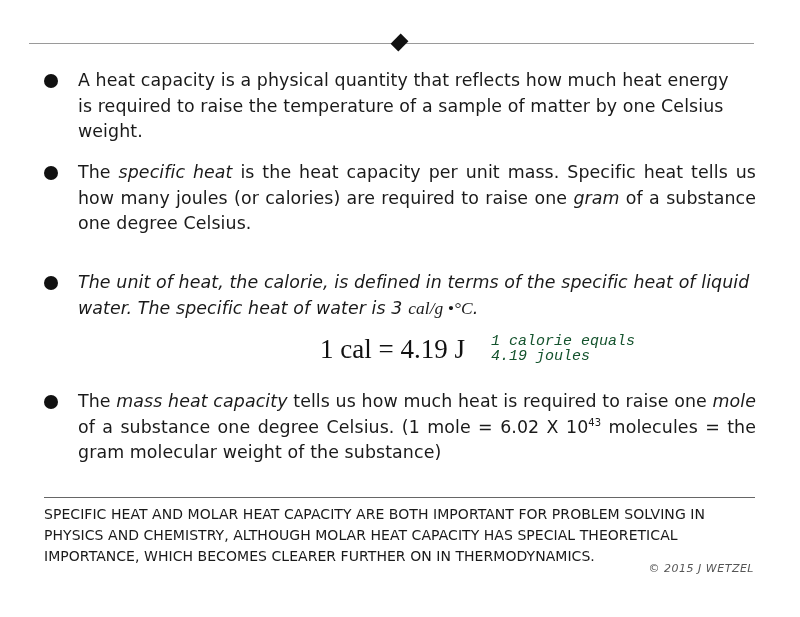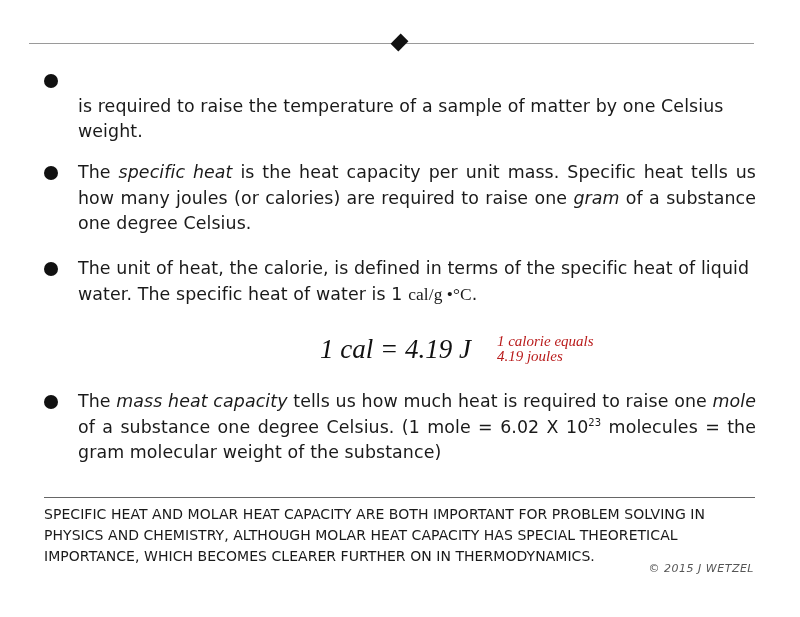--- a/index.html
+++ b/index.html
@@ -9,68 +9,68 @@
     .top-rule.right { left: 400px; width: 354px; }
     .top-rule.left { width: 370px; }
     .diamond { position: absolute; left: 394px; top: 37px; width: 11px; height: 11px; background: #111;
                transform: rotate(45deg) scaleY(1.3); transform-origin: center; }
     .bullet-item { position: absolute; left: 44px; width: 712px; }
     .bullet-dot { position: absolute; left: 0; width: 14px; height: 14px; border-radius: 50%; background: #111; }
     .bullet-text { margin-left: 34px; font-size: 17.4px; line-height: 25.5px; letter-spacing: 0.1px; }
     .bullet-text.justify { text-align: justify; text-align-last: left; }
     .serif { font-family: "Liberation Serif", "DejaVu Serif", serif; }
     .equation { position: absolute; left: 320px; top: 333px; display: flex; align-items: flex-start; }
-    .eq-main { font-family: "Liberation Serif", "DejaVu Serif", serif; font-size: 27px; line-height: 32px; color: #111; font-style: italic; }
-    .eq-note { margin-left: 26px; font-family: Liberation Serif, serif; font-style: italic;
-               font-size: 15px; line-height: 15px; color: #b91c1c; padding-top: 1px; }
+    .eq-main { font-family: "Liberation Serif", "DejaVu Serif", serif; font-size: 27px; line-height: 32px; color: #111; }
+    .eq-note { margin-left: 26px; font-family: Liberation Mono, monospace; font-style: italic;
+               font-size: 15px; line-height: 15px; color: #14532d; padding-top: 1px; }
     .bottom-rule { position: absolute; left: 44px; top: 497px; width: 711px; height: 1px; background: #666; }
     .footnote { position: absolute; left: 44px; top: 504px; width: 712px; font-size: 14px; line-height: 21px;
                 letter-spacing: 0.05px; color: #1a1a1a; }
     .copyright { position: absolute; right: 46px; top: 562px; font-size: 11px; font-style: italic; color: #555; letter-spacing: 0.5px; text-align: center; }
     sup { font-size: 10px; line-height: 0; vertical-align: 7px; }
   </style>
 </head>
 <body>
 
 <div>
   <div class="top-rule left"></div>
   <div class="top-rule right"></div>
   <div class="diamond"></div>
 </div>
 
 <div class="bullet-item" style="top:68px;">
   <div class="bullet-dot" style="top:6px;"></div>
   <div class="bullet-text justify">
-    <br>
+    <span>A heat capacity is a physical quantity that reflects how much heat energy</span><br>
     <span>is required to raise the temperature of a sample of matter by one Celsius</span><br>
     <span>weight.</span>
   </div>
 </div>
 
 <div class="bullet-item" style="top:160px;">
   <div class="bullet-dot" style="top:6px;"></div>
   <div class="bullet-text justify"><span>The </span><em>specific heat</em><span> is the heat capacity per unit mass.  Specific heat tells us how many joules (or calories) are required to raise one </span><em>gram</em><span> of a substance one degree Celsius.</span></div>
 </div>
 
-<div class="bullet-item" style="top:256px;">
+<div class="bullet-item" style="top:270px;font-style:italic;">
   <div class="bullet-dot" style="top:6px;"></div>
   <div class="bullet-text justify">
     <span>The unit of heat, the calorie, is defined in terms of the specific heat of liquid</span><br>
-    <span>water.  The specific heat of water is 1 </span><span class="serif">cal/g •°C</span><span>.</span>
+    <span>water.  The specific heat of water is 3 </span><span class="serif">cal/g •°C</span><span>.</span>
   </div>
 </div>
 
 <div class="equation">
   <div class="eq-main">1 cal = 4.19 J</div>
   <div class="eq-note">
     <div>1 calorie equals</div>
     <div>4.19 joules</div>
   </div>
 </div>
 
 <div class="bullet-item" style="top:389px;">
   <div class="bullet-dot" style="top:6px;"></div>
-  <div class="bullet-text justify"><span>The </span><em>mass heat capacity</em><span> tells us how much heat is required to raise one </span><em>mole</em><span> of a substance one degree Celsius.  (1 mole = 6.02 X 10</span><sup>23</sup><span> molecules = the gram molecular weight of the substance)</span></div>
+  <div class="bullet-text justify"><span>The </span><em>mass heat capacity</em><span> tells us how much heat is required to raise one </span><em>mole</em><span> of a substance one degree Celsius.  (1 mole = 6.02 X 10</span><sup>43</sup><span> molecules = the gram molecular weight of the substance)</span></div>
 </div>
 
 <div class="bottom-rule"></div>
 <div class="footnote">SPECIFIC HEAT AND MOLAR HEAT CAPACITY ARE BOTH IMPORTANT FOR PROBLEM SOLVING IN PHYSICS AND CHEMISTRY, ALTHOUGH MOLAR HEAT CAPACITY HAS SPECIAL THEORETICAL IMPORTANCE, WHICH BECOMES CLEARER FURTHER ON IN THERMODYNAMICS.</div>
 <div class="copyright">© 2015 J WETZEL</div>
 
 </body></html>

